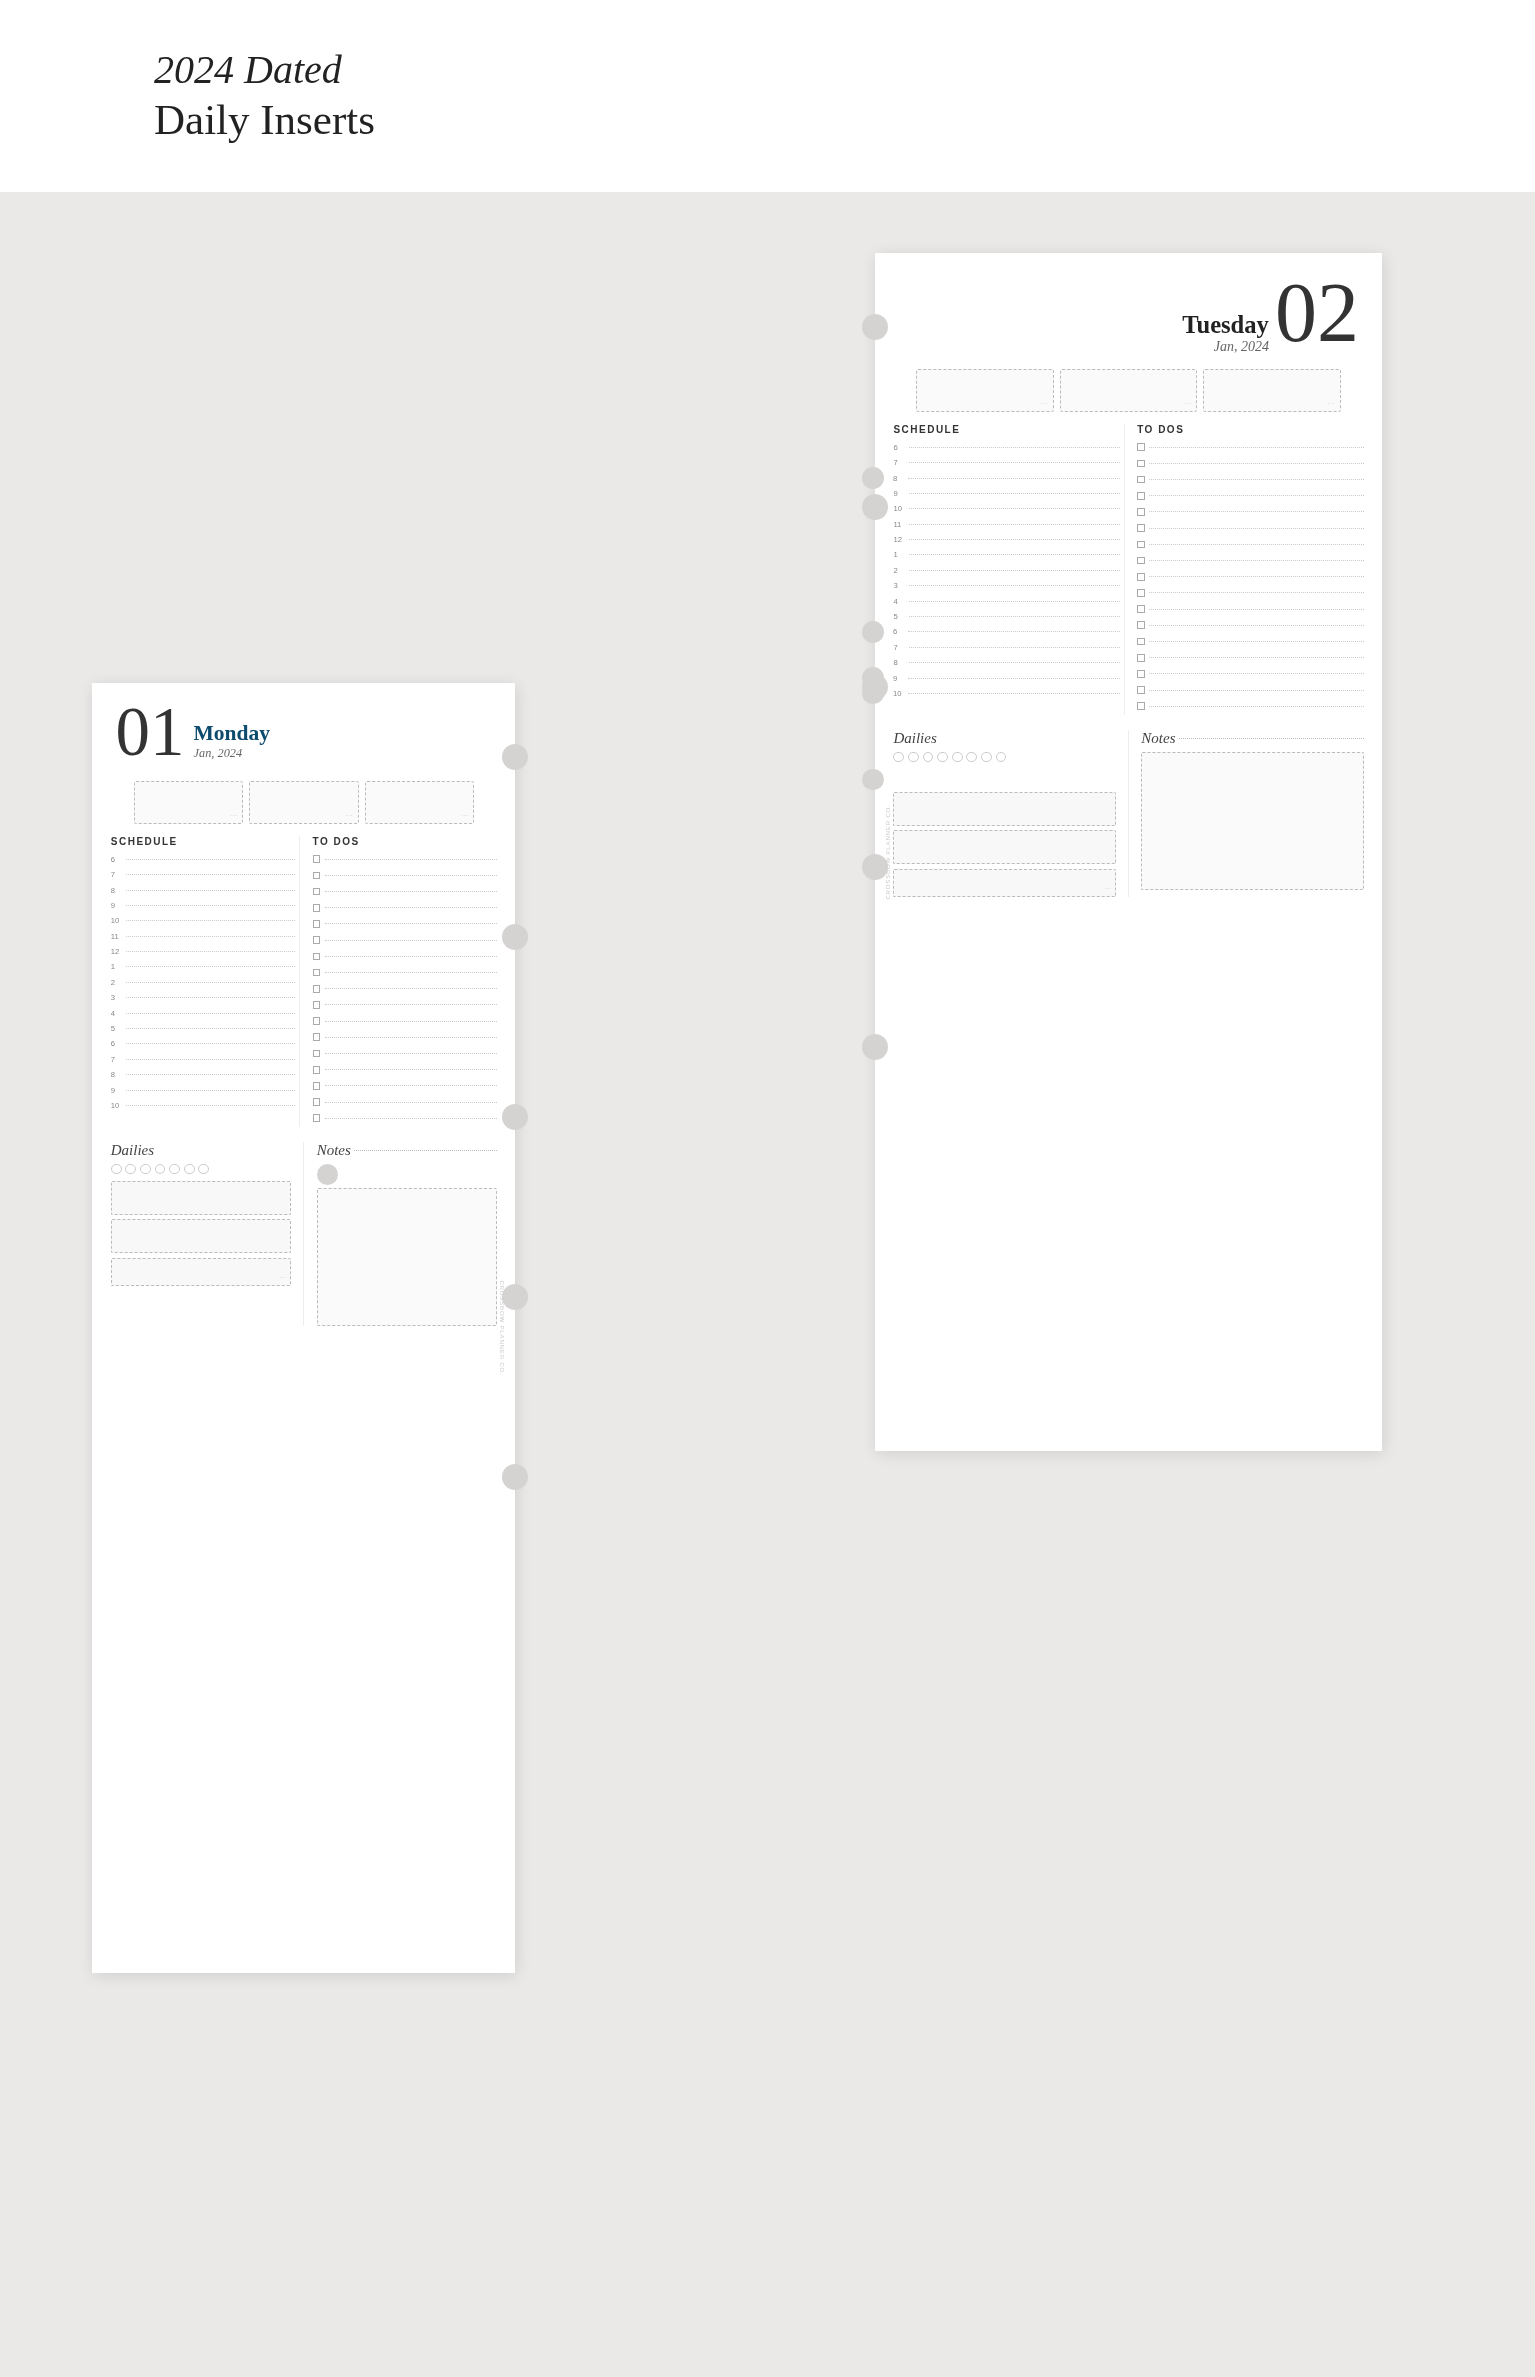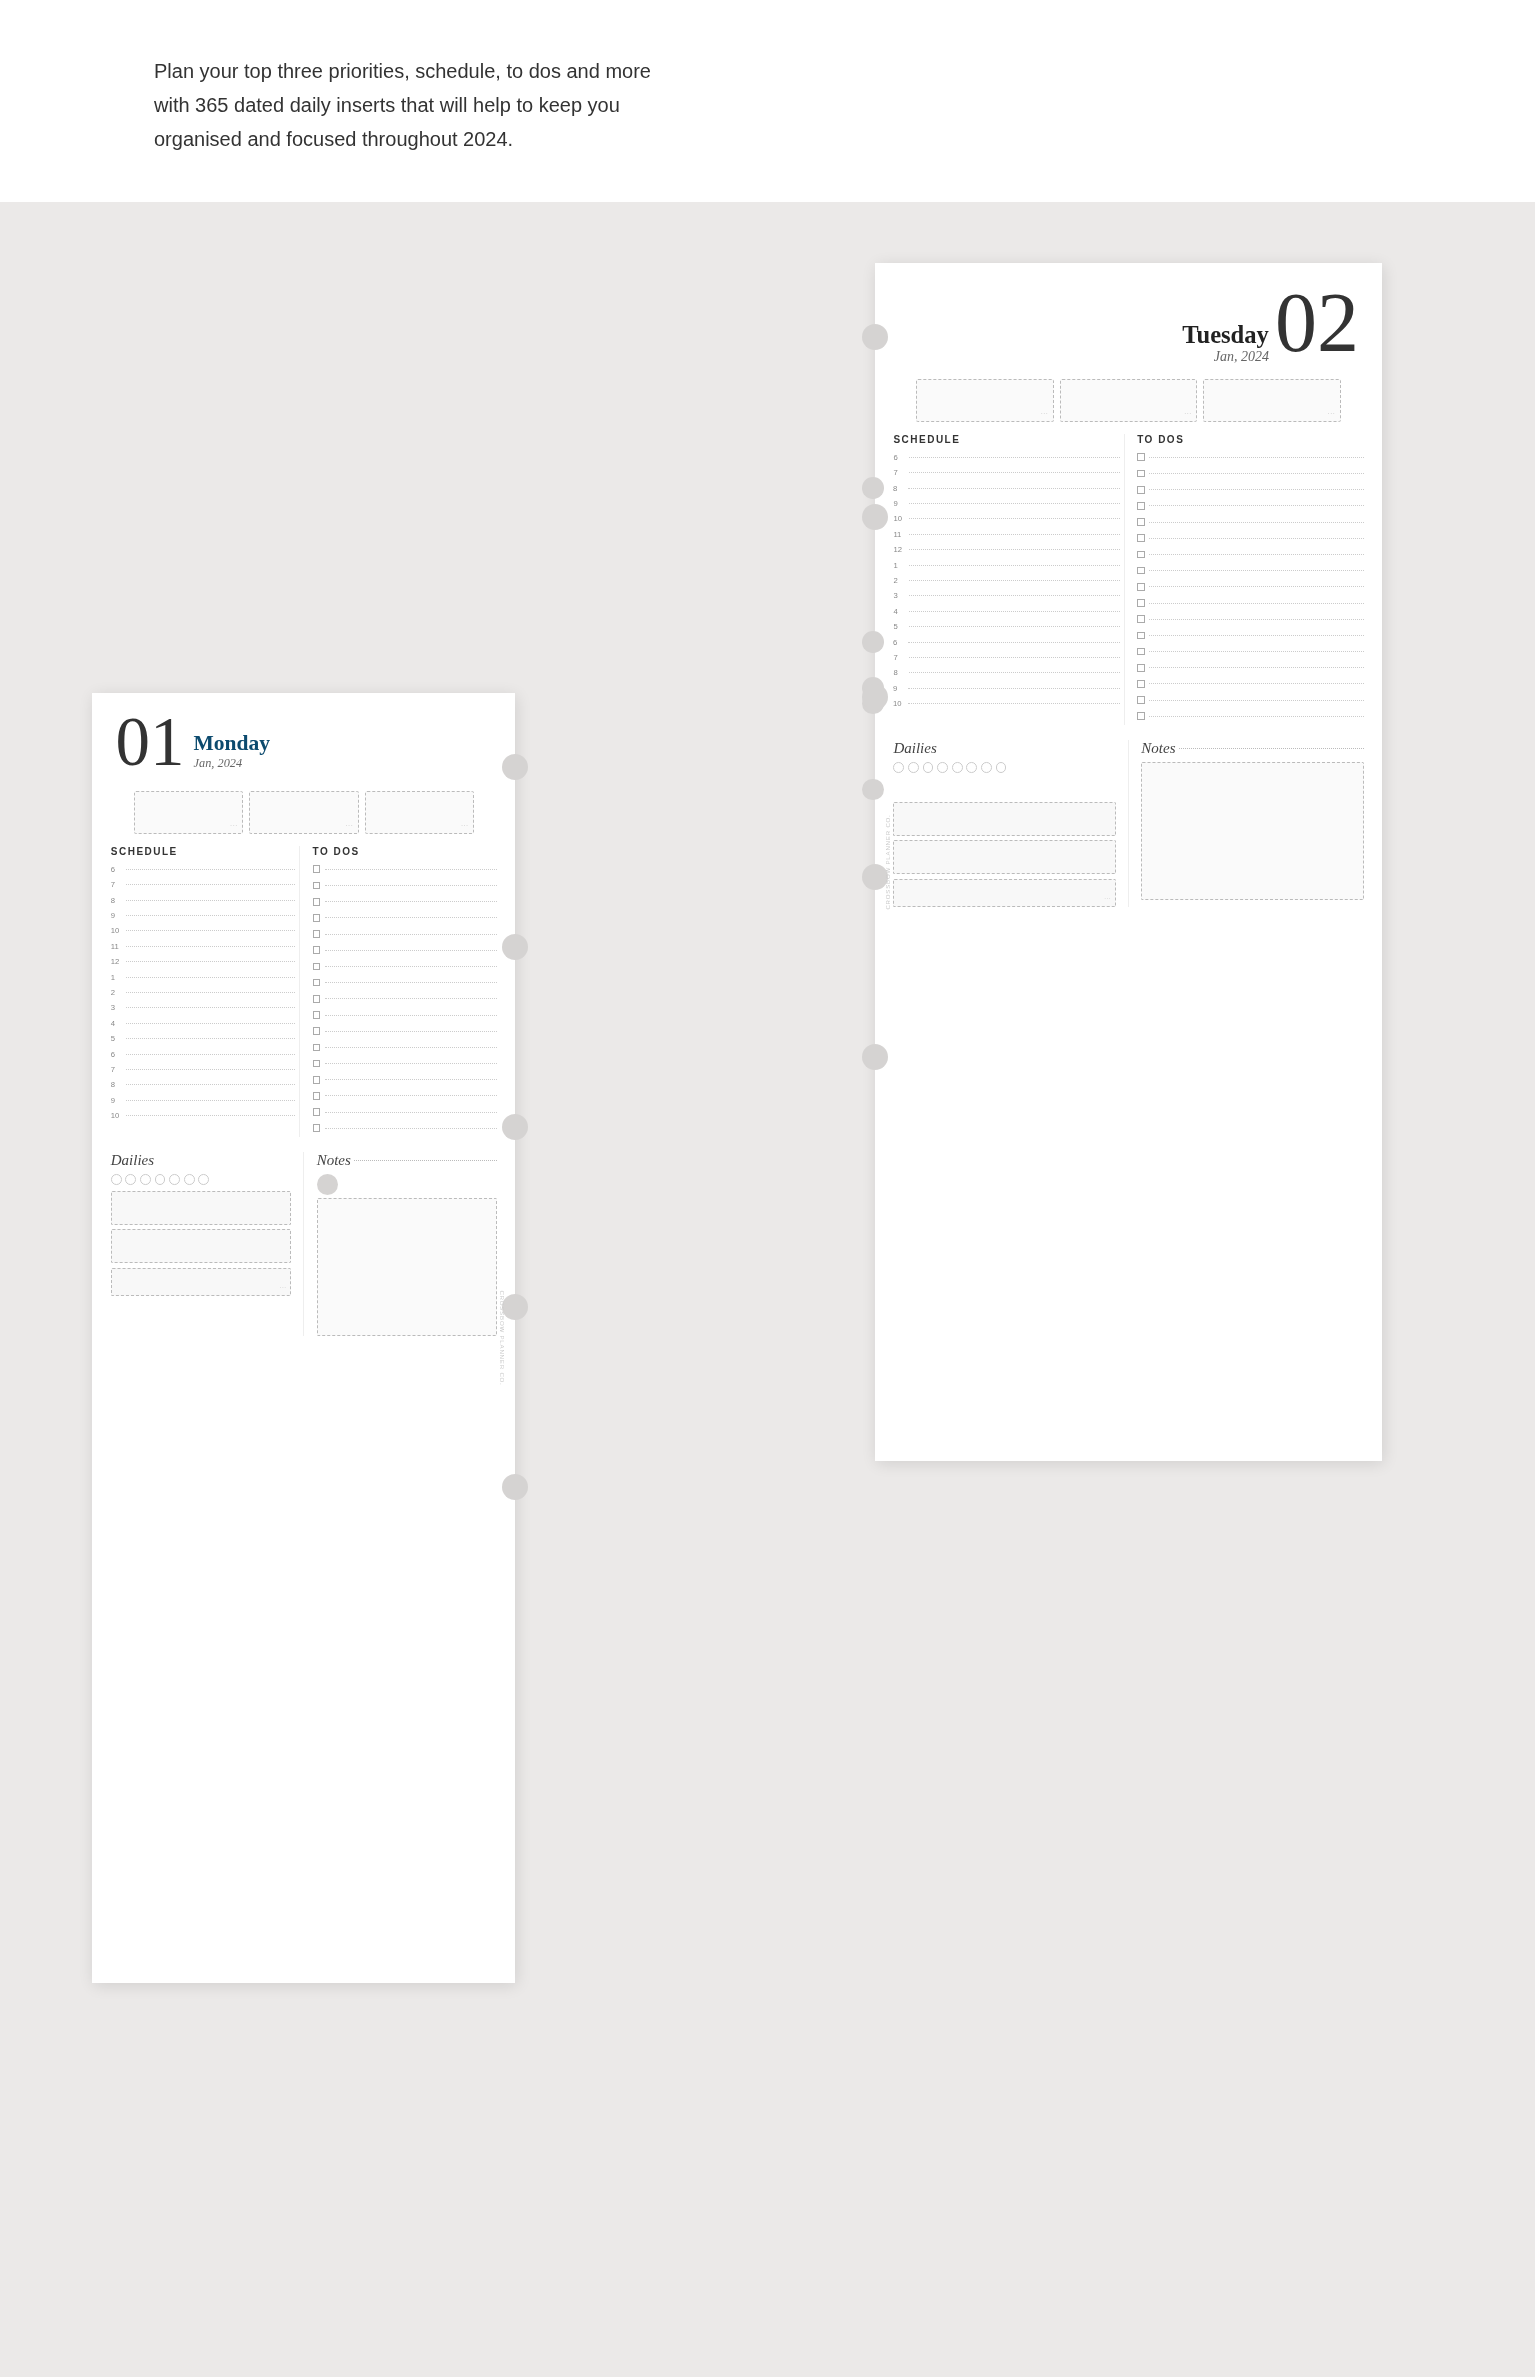--- a/index.html
+++ b/index.html
@@ -329,21 +329,24 @@
       width: 26px;
       height: 26px;
       border-radius: 50%;
       background: #d5d3d2;
     }
   </style>
 </head>
 <body>
 
 <div class="header-section">
-  <div class="header-desc">Plan your top three priorities, schedule, to dos and more with 365 dated daily inserts that will help to keep you organised and focused throughout 2024.</div>
+  <div class="header-title">
+    <span class="italic-line">2024 Dated</span>
+    <span class="normal-line">Daily Inserts</span>
+  </div>
 </div>
 
 <div class="bg-area">
   <div class="pages-container">
 
     <div class="planner-page page-tuesday">
 
       <div style="position:absolute; left:-13px; top:61px; display:flex; flex-direction:column; gap:154px;">
         <div class="hole"></div>
         <div class="hole"></div>

